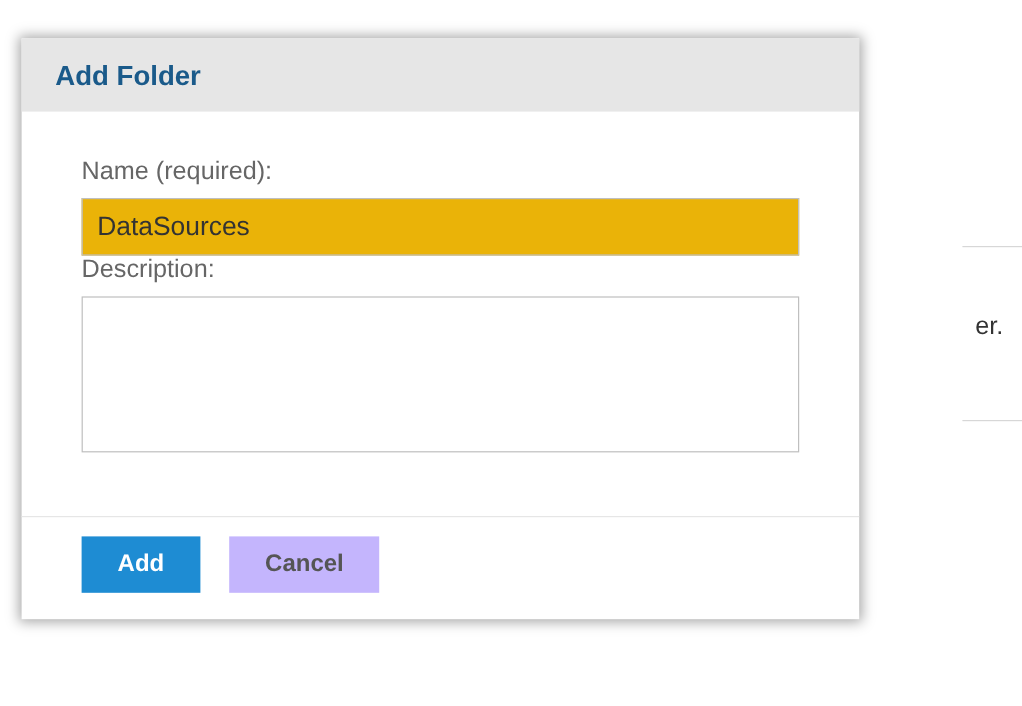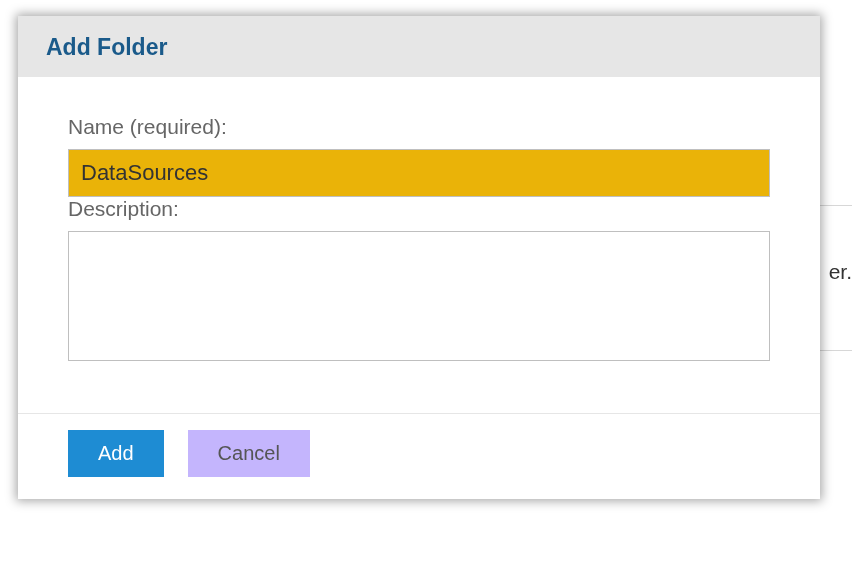--- a/index.html
+++ b/index.html
@@ -10,21 +10,21 @@
     body {
       font-family: "Helvetica Neue", Helvetica, Arial, sans-serif;
       background: #ffffff;
       width: 852px;
       height: 588px;
       position: relative;
       overflow: hidden;
     }
     .background-text {
       position: absolute;
-      right: 0;
+      right: 16px;
       top: 260px;
       font-size: 21px;
       color: #333;
     }
     .background-divider-1 {
       position: absolute;
       right: 0;
       top: 205px;
       width: 50px;
       height: 1px;
@@ -33,23 +33,23 @@
     .background-divider-2 {
       position: absolute;
       right: 0;
       top: 350px;
       width: 50px;
       height: 1px;
       background: #d7d7d7;
     }
     .dialog {
       position: absolute;
-      top: 16px;
+      top: 32px;
       left: 18px;
-      width: 802px;
+      width: 698px;
       background: #ffffff;
       box-shadow: 0 0 10px 2px rgba(0,0,0,0.35);
     }
     .dialog-header {
       background: #e6e6e6;
       padding: 18px 28px 16px 28px;
     }
     .dialog-title {
       color: #1a5a8a;
       font-size: 23px;
@@ -91,21 +91,21 @@
     }
     .dialog-footer {
       border-top: 1px solid #e6e6e6;
       padding: 16px 50px 22px 50px;
       display: flex;
       gap: 24px;
     }
     .btn {
       border: none;
       font-size: 20px;
-      font-weight: normal;
+      font-weight: bold;
       padding: 12px 30px;
       cursor: pointer;
       font-family: inherit;
     }
     .btn-primary {
       background: #1e8cd3;
       color: #ffffff;
     }
     .btn-secondary {
       background: #c4b5fd;

